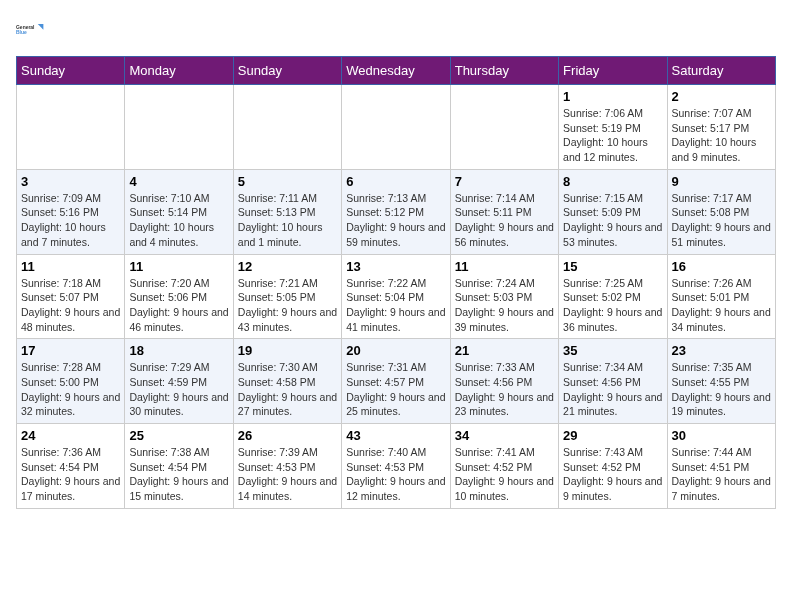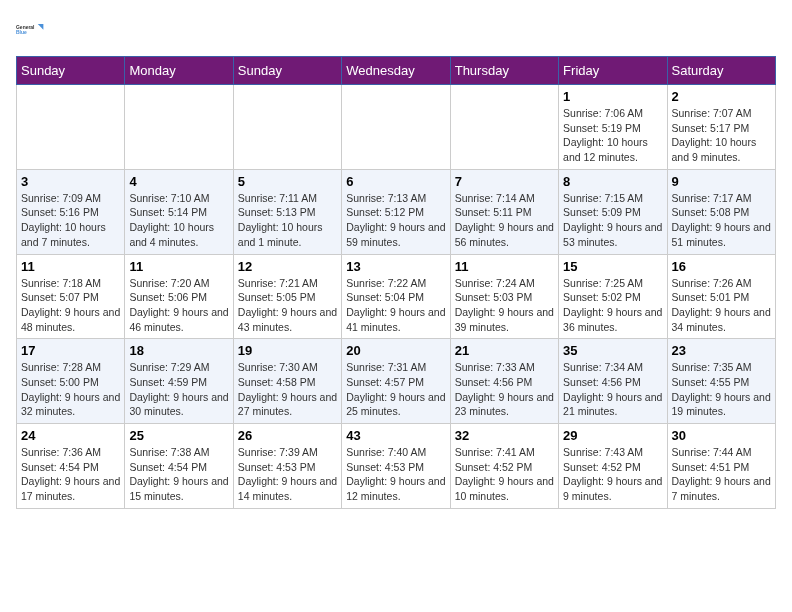--- a/index.html
+++ b/index.html
@@ -277,21 +277,21 @@
 Sunset: 4:53 PM
 Daylight: 9 hours and 14 minutes.</div>
         </td>
         <td>
           <span class="day-num">43</span>
           <div class="day-info">Sunrise: 7:40 AM
 Sunset: 4:53 PM
 Daylight: 9 hours and 12 minutes.</div>
         </td>
         <td>
-          <span class="day-num">32</span>
+          <span class="day-num">34</span>
           <div class="day-info">Sunrise: 7:41 AM
 Sunset: 4:52 PM
 Daylight: 9 hours and 10 minutes.</div>
         </td>
         <td>
           <span class="day-num">29</span>
           <div class="day-info">Sunrise: 7:43 AM
 Sunset: 4:52 PM
 Daylight: 9 hours and 9 minutes.</div>
         </td>

